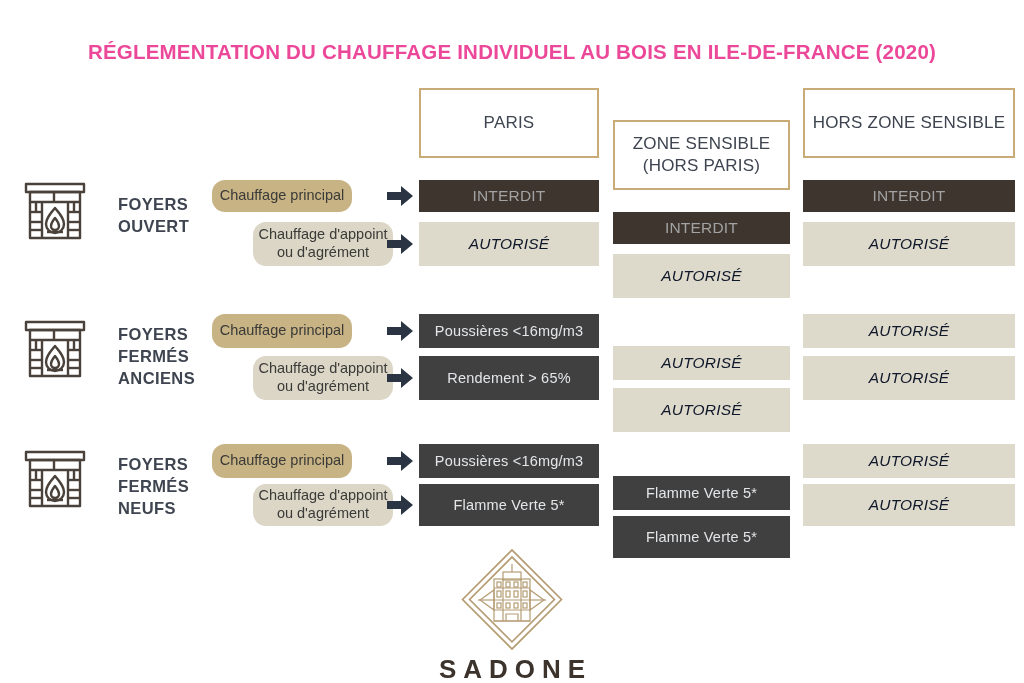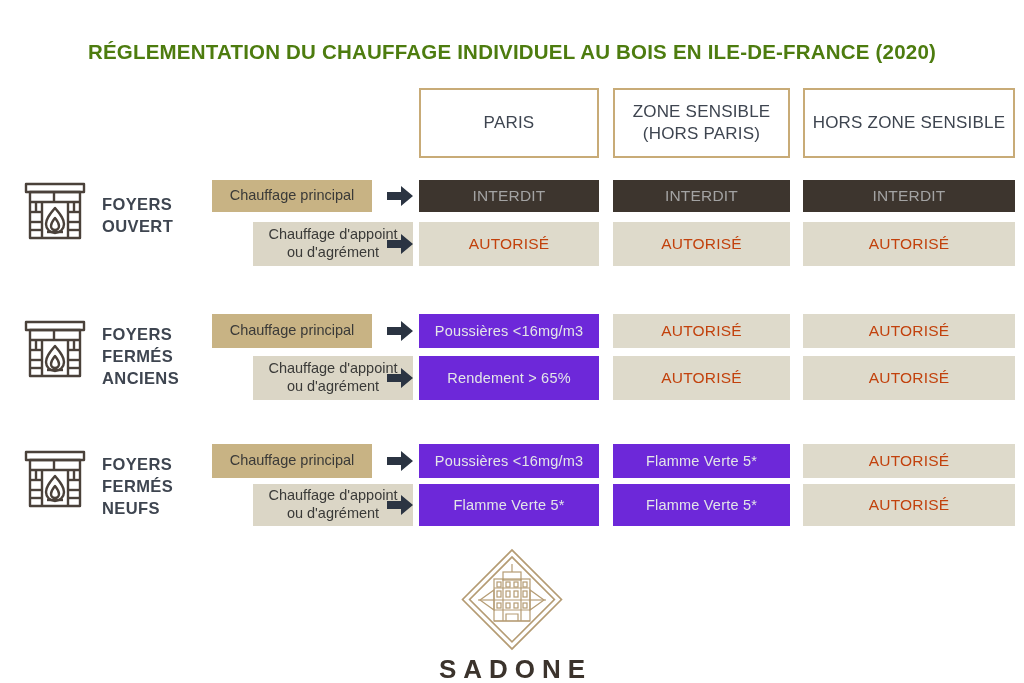--- a/index.html
+++ b/index.html
@@ -19,21 +19,21 @@
   
   .title {
     position: absolute;
     top: 40px;
     left: 0;
     width: 1024px;
     text-align: center;
     font-size: 20.5px;
     font-weight: bold;
     letter-spacing: 0.2px;
-    color: #4d7c0f;
+    color: #ec4899;
     white-space: nowrap;
   }
 
   
   .col-head {
     position: absolute;
     top: 88px;
     height: 70px;
     background: #ffffff;
     border: 2px solid #c8ab77;
@@ -44,67 +44,68 @@
     text-align: center;
     font-size: 17px;
     color: #3e4550;
     line-height: 1.3;
     letter-spacing: 0.2px;
   }
   .col-head .lines { display: block; }
 
   
   .c0 { left: 419px; width: 180px; }
-  .c1 { left: 613px; width: 177px; }
+  .c1 { left: 613px; width: 177px; margin-top: 32px; }
   .c2 { left: 803px; width: 212px; }
 
   
   .group { position: absolute; left: 0; width: 1024px; }
   .g0 { top: 178px; }
   .g1 { top: 312px; }
   .g2 { top: 442px; }
 
   
   .cat {
     position: absolute;
     left: 22px;
     top: 0;
     display: flex;
     align-items: flex-start;
-    gap: 14px;
+    gap: 30px;
   }
   .fire-icon { width: 66px; height: 66px; display: block; flex: none; }
   .cat-name {
     font-size: 16.5px;
     font-weight: bold;
     letter-spacing: 0.4px;
     color: #3e4550;
     line-height: 1.32;
     padding-top: 14px;
     white-space: pre-line;
   }
   .g0 .cat-name { padding-top: 16px; }
   .g1 .cat-name { padding-top: 8px; }
   .g2 .cat-name { padding-top: 8px; }
   .g1 .cat, .g2 .cat { top: 4px; }
 
   
   .chip {
     position: absolute;
     left: 212px;
-    width: 160px;
+    width: 140px;
     box-sizing: border-box;
     display: flex;
     align-items: center;
     justify-content: center;
     text-align: center;
     font-size: 14.5px;
     color: #3a3a38;
     line-height: 1.22;
     white-space: pre-line;
+    border-radius: 13px;
   }
   .chip.principal { background: #c8b384; }
   .chip.appoint   { background: #dbd6c6; margin-left: 41px; }
 
   
   .arrow {
     position: absolute;
     left: 386px;
     width: 28px;
     display: flex;
@@ -118,22 +119,22 @@
     position: absolute;
     box-sizing: border-box;
     display: flex;
     align-items: center;
     justify-content: center;
     text-align: center;
     font-size: 15.5px;
     letter-spacing: 0.2px;
   }
   .cell.interdit { background: #3d352e; color: #a3a3a3; }
-  .cell.autorise { background: #dedacb; color: #c2410c; }
-  .cell.spec     { background: #6d28d9; color: #e3e5e8; font-size: 14.5px; }
+  .cell.autorise { background: #dedacb; color: #0f172a; font-style: italic; }
+  .cell.spec     { background: #404040; color: #e3e5e8; font-size: 14.5px; }
 
   
   
   .g0 .r0 { top: 2px;  height: 32px; }
   .g0 .r1 { top: 44px; height: 44px; }
   
   .g1 .r0 { top: 2px;  height: 34px; }
   .g1 .r1 { top: 44px; height: 44px; }
   
   .g2 .r0 { top: 2px;  height: 34px; }

